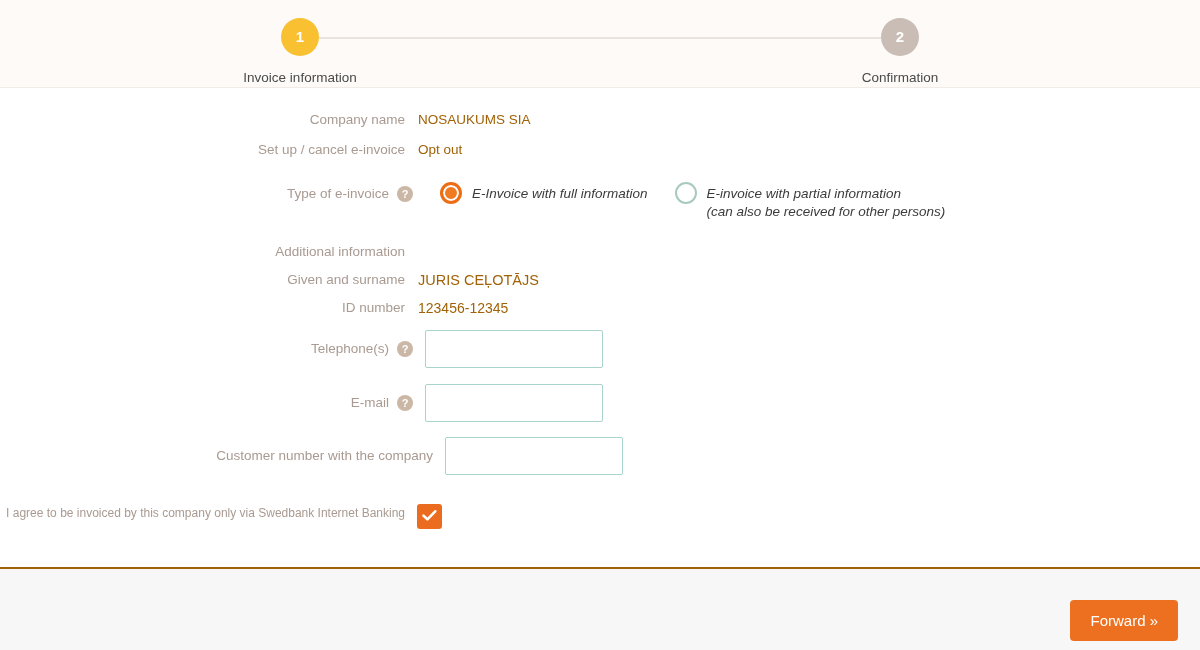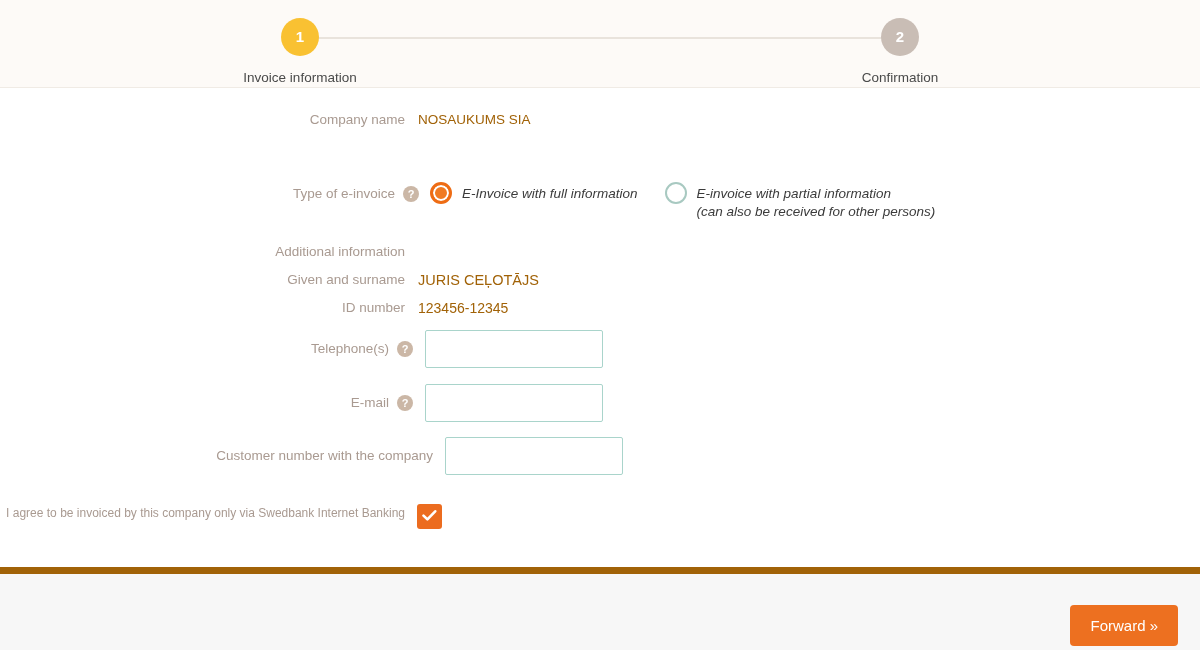--- a/index.html
+++ b/index.html
@@ -205,21 +205,21 @@
   .checkbox-mark svg { display: block; margin: 5px auto 0; }
 
   
   .footer {
     position: absolute;
     left: 0;
     top: 567px;
     width: 1200px;
     height: 83px;
     background: #f7f7f7;
-    border-top: 7px solid #a16207;
+    border-top: 2px solid #a16207;
   }
   .forward-btn {
     position: absolute;
     right: 22px;
     top: 31px;
     background: #ed7020;
     border: none;
     border-radius: 4px;
     color: #ffffff;
     font-family: "Liberation Sans", sans-serif;
@@ -246,22 +246,26 @@
   </div>
 </div>
 
 <div class="form-area">
 
   <div class="row" style="left:0; top:23px;">
     <div class="lbl">Company name</div>
     <div class="val val-strong">NOSAUKUMS  SIA</div>
   </div>
 
-
-  <div class="row" style="left:14px; top:97px;">
+  <div class="row" style="left:0; top:53px;">
+    <div class="lbl">Set up / cancel e-invoice</div>
+    <div class="val val-strong">Opt out</div>
+  </div>
+
+  <div class="row" style="left:8px; top:97px;gap:16px;">
     <div class="lbl" style="display:flex; align-items:center; justify-content:flex-end;">
       <span>Type of e-invoice</span>
       <span class="help-icon">?</span>
     </div>
 
     <div class="radio-group">
       <div class="radio-item">
         <span class="radio-mark checked"></span>
         <span class="radio-text">E-Invoice with full information</span>
       </div>

